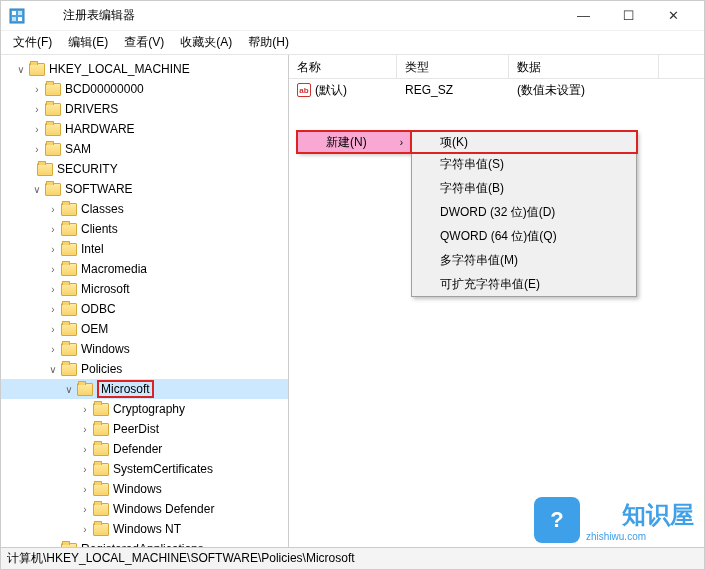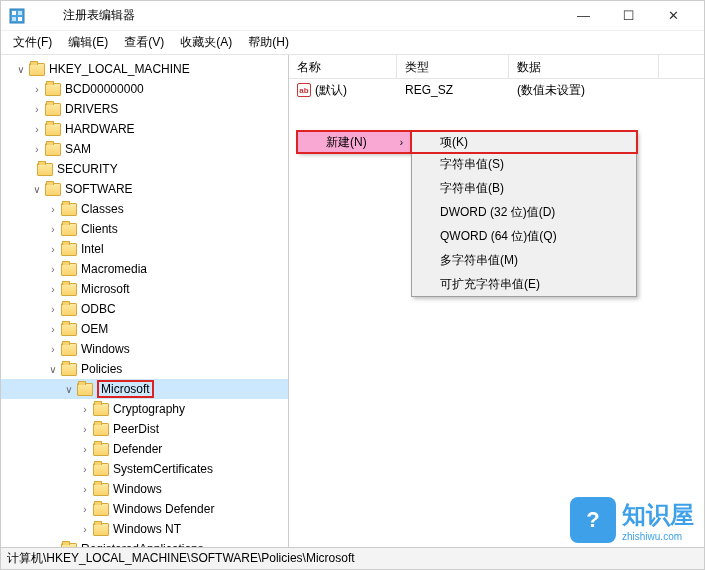--- a/index.html
+++ b/index.html
@@ -31,21 +31,21 @@
 .ctx-row { height: 24px; display: flex; align-items: center; padding: 0 30px 0 28px; font-size: 12px; white-space: nowrap; position: relative; }
 .ctx-row.hover { background: #f9a8d4; }
 .ctx-row .arrow { position: absolute; right: 8px; font-size: 10px; }
 .ctx-row.hl { border: 2px solid #d22; margin: -2px; }
 .sub-menu { left: 100%; top: -1px; }
 .c1 { width: 108px; }
 .c2 { width: 112px; }
 .c3 { width: 150px; }
 .watermark { position: absolute; right: 10px; bottom: 26px; display: flex; align-items: center; gap: 6px; }
 .wm-icon { width: 46px; height: 46px; background: #3ea0e8; border-radius: 8px; display: flex; align-items: center; justify-content: center; color: #fff; font-size: 22px; font-weight: bold; }
-.wm-text { color: #3ea0e8; font-size: 24px; font-weight: bold; }
+.wm-text { color: #3ea0e8; font-size: 24px; font-weight: bold; margin-left: 36px; }
 .wm-sub { color: #3ea0e8; font-size: 10px; }
 ::-webkit-scrollbar { width: 16px; }
 ::-webkit-scrollbar-track { background: #f0f0f0; }
 ::-webkit-scrollbar-thumb { background: #c1c1c1; }
 </style>
 </head>
 <body>
 
 <div class="titlebar">
   <svg class="app-icon" viewBox="0 0 16 16">

